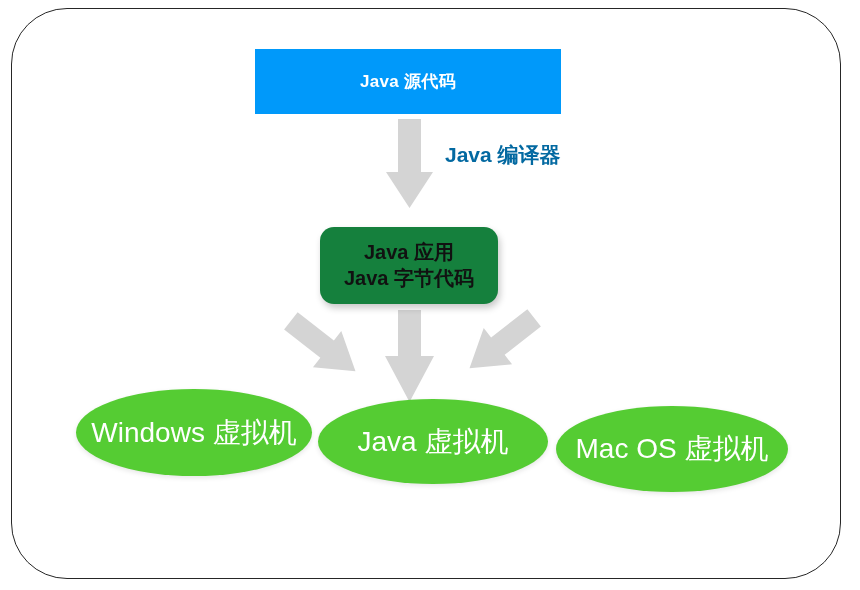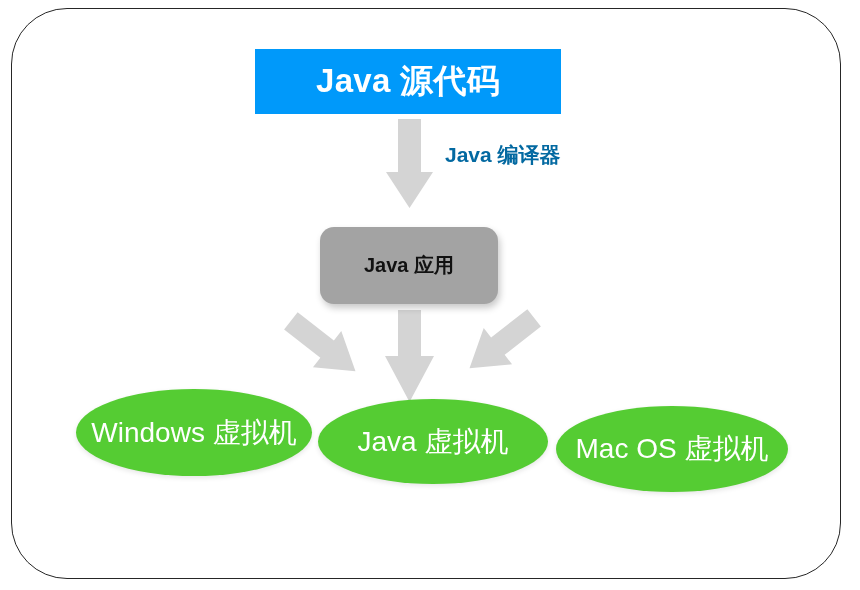--- a/index.html
+++ b/index.html
@@ -35,28 +35,28 @@
     align-items:center;
     justify-content:center;
     text-align:center;
     box-sizing:border-box;
   }
   #src-box{
     left:255px;top:49px;
     width:306px;height:65px;
     background:#0099fa;
     color:#ffffff;
-    font-size:33px;
+    font-size:17px;
     font-weight:bold;
     letter-spacing:.3px;
   }
   #bytecode-box{
     left:320px;top:227px;
     width:178px;height:77px;
-    background:#a3a3a3;
+    background:#15803d;
     color:#111111;
     font-size:20px;
     font-weight:bold;
     border-radius:14px;
     box-shadow:2px 4px 7px rgba(0,0,0,.22);
     flex-direction:column;
     line-height:1.28;
   }
   #bytecode-box span{display:block;white-space:nowrap;}
   
@@ -104,20 +104,21 @@
 
     <polygon fill="#d4d4d4" transform="rotate(52 516 332)" points="505,309 527,309 527,355 539,355 516,391 493,355 505,355"></polygon>
   </svg>
 
   <div class="node" id="src-box">Java 源代码</div>
 
   <div id="compiler-label">Java 编译器</div>
 
   <div class="node" id="bytecode-box">
     <span>Java 应用</span>
+    <span>Java 字节代码</span>
   </div>
 
   <div class="vm" id="vm-windows">Windows 虚拟机</div>
 
   <div class="vm" id="vm-linux">Java 虚拟机</div>
 
   <div class="vm" id="vm-mac">Mac OS 虚拟机</div>
 
 </div>
 

